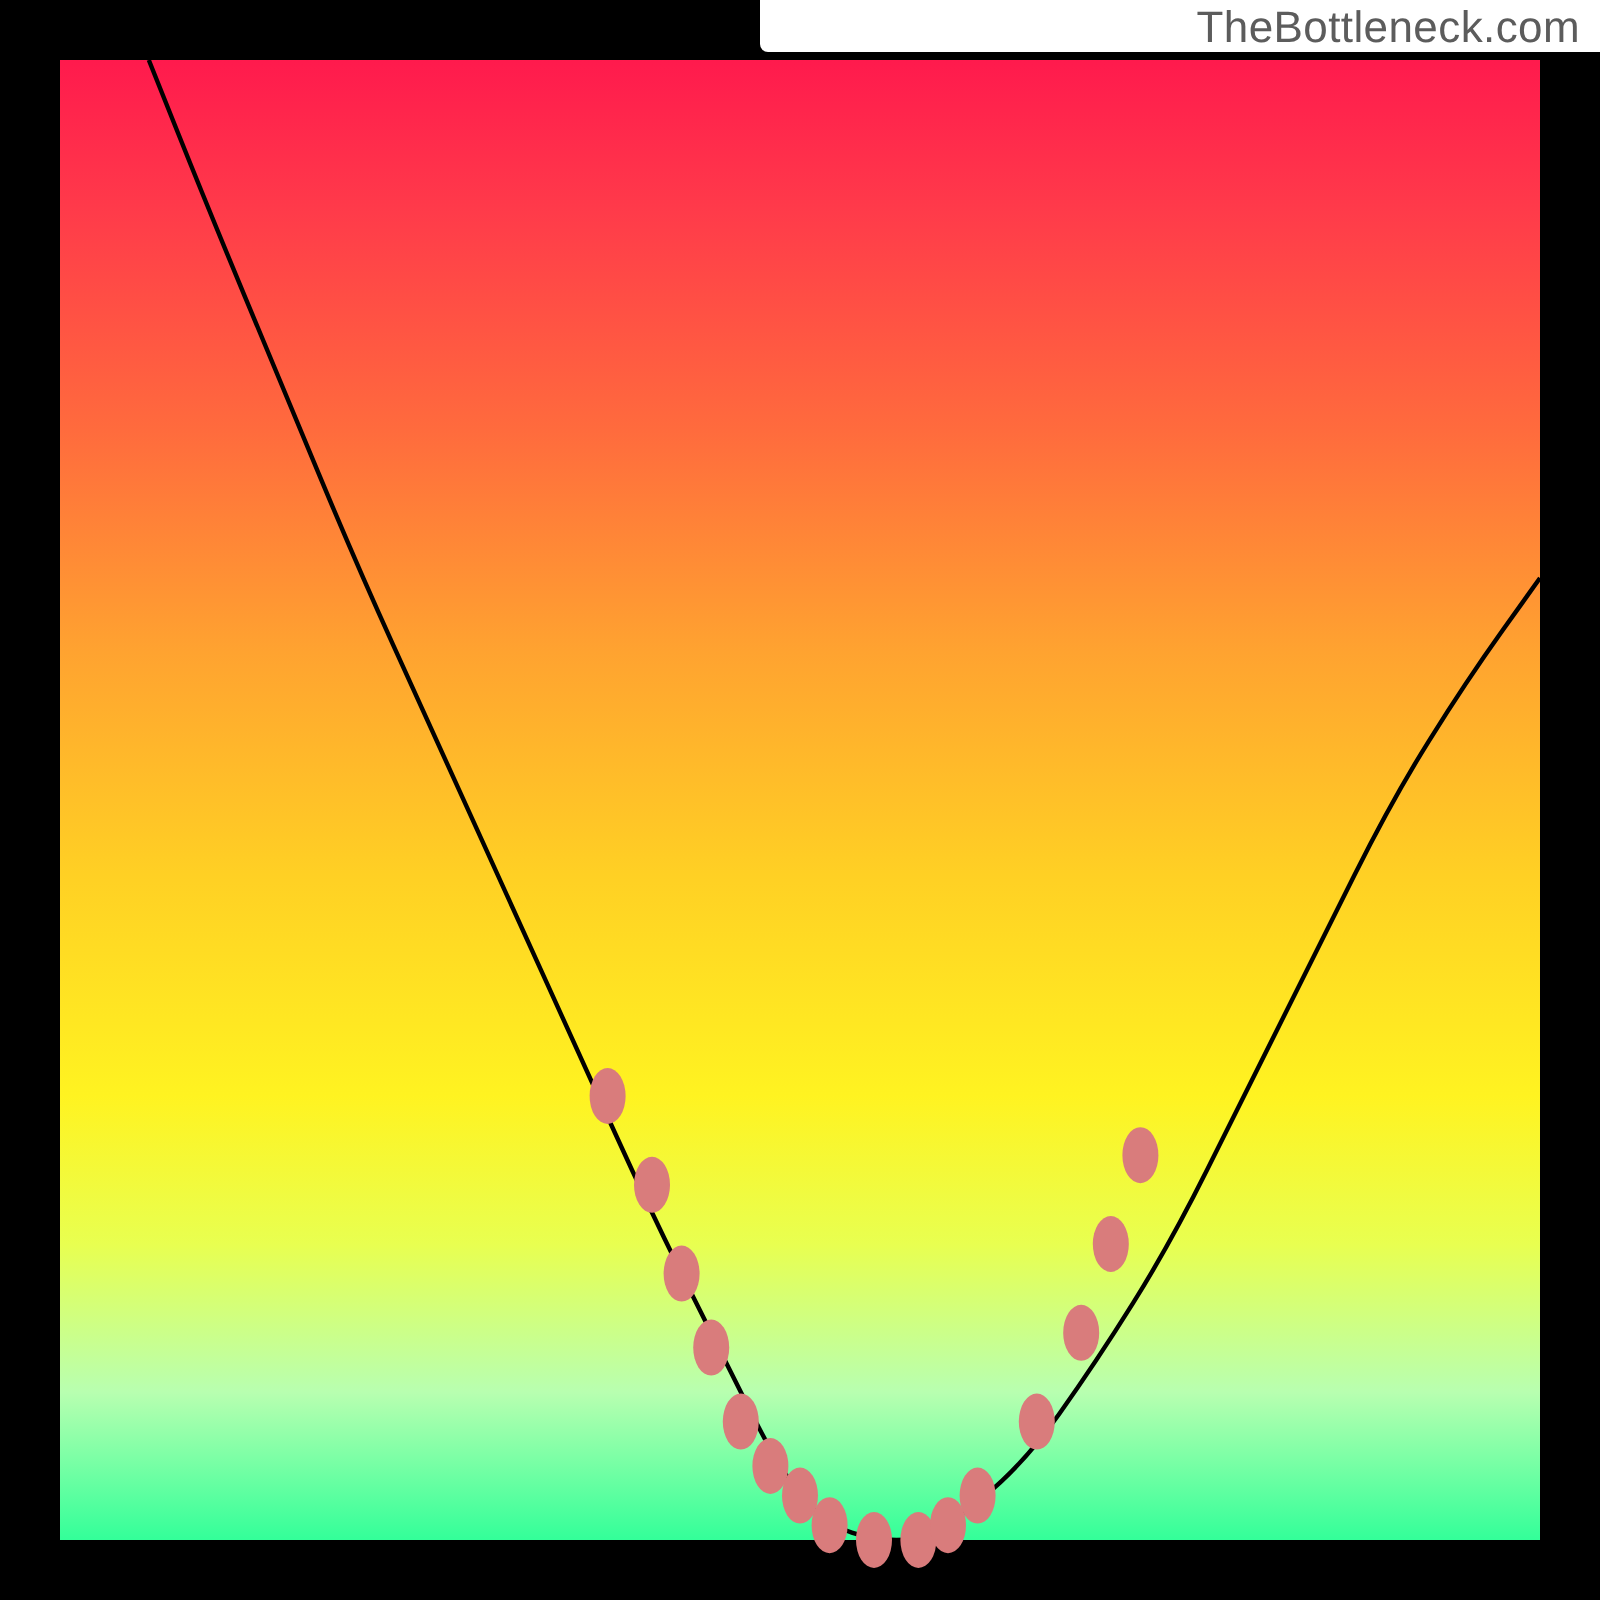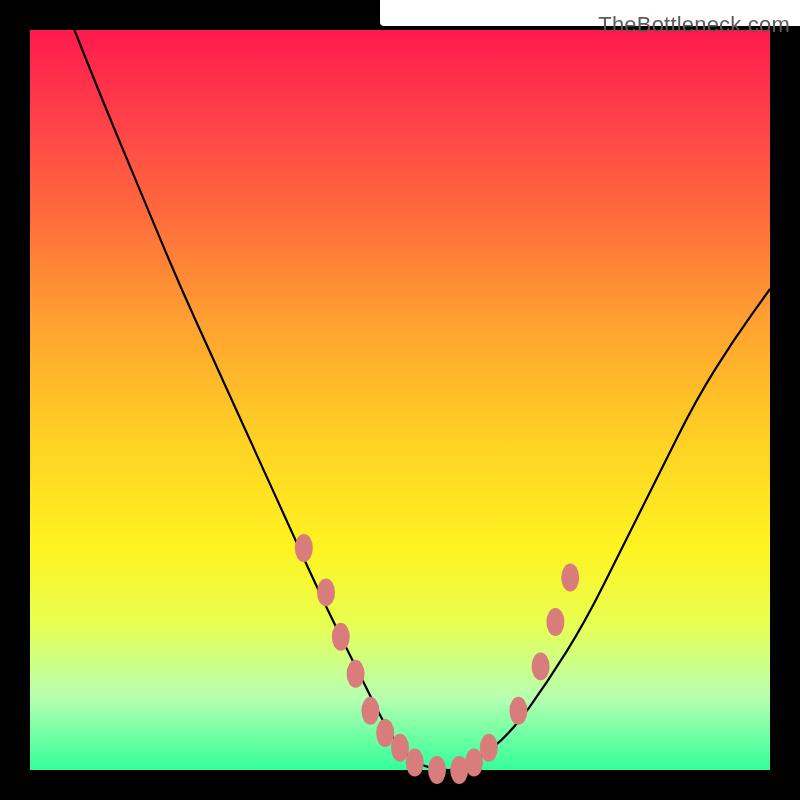--- a/index.html
+++ b/index.html
@@ -32,21 +32,21 @@
     position: absolute;
     top: 0;
     right: 0;
     width: 420px;
     height: 26px;
     background: #fff;
     border-bottom-left-radius: 4px;
   }
   .watermark {
     position: absolute;
-    top: 12px;
+    top: 1px;
     right: 10px;
     color: #5c5c5c;
     font-size: 22px;
     letter-spacing: 0.2px;
     font-weight: 500;
   }
   svg.plot {
     position: absolute;
     left: 30px;
     top: 30px;

